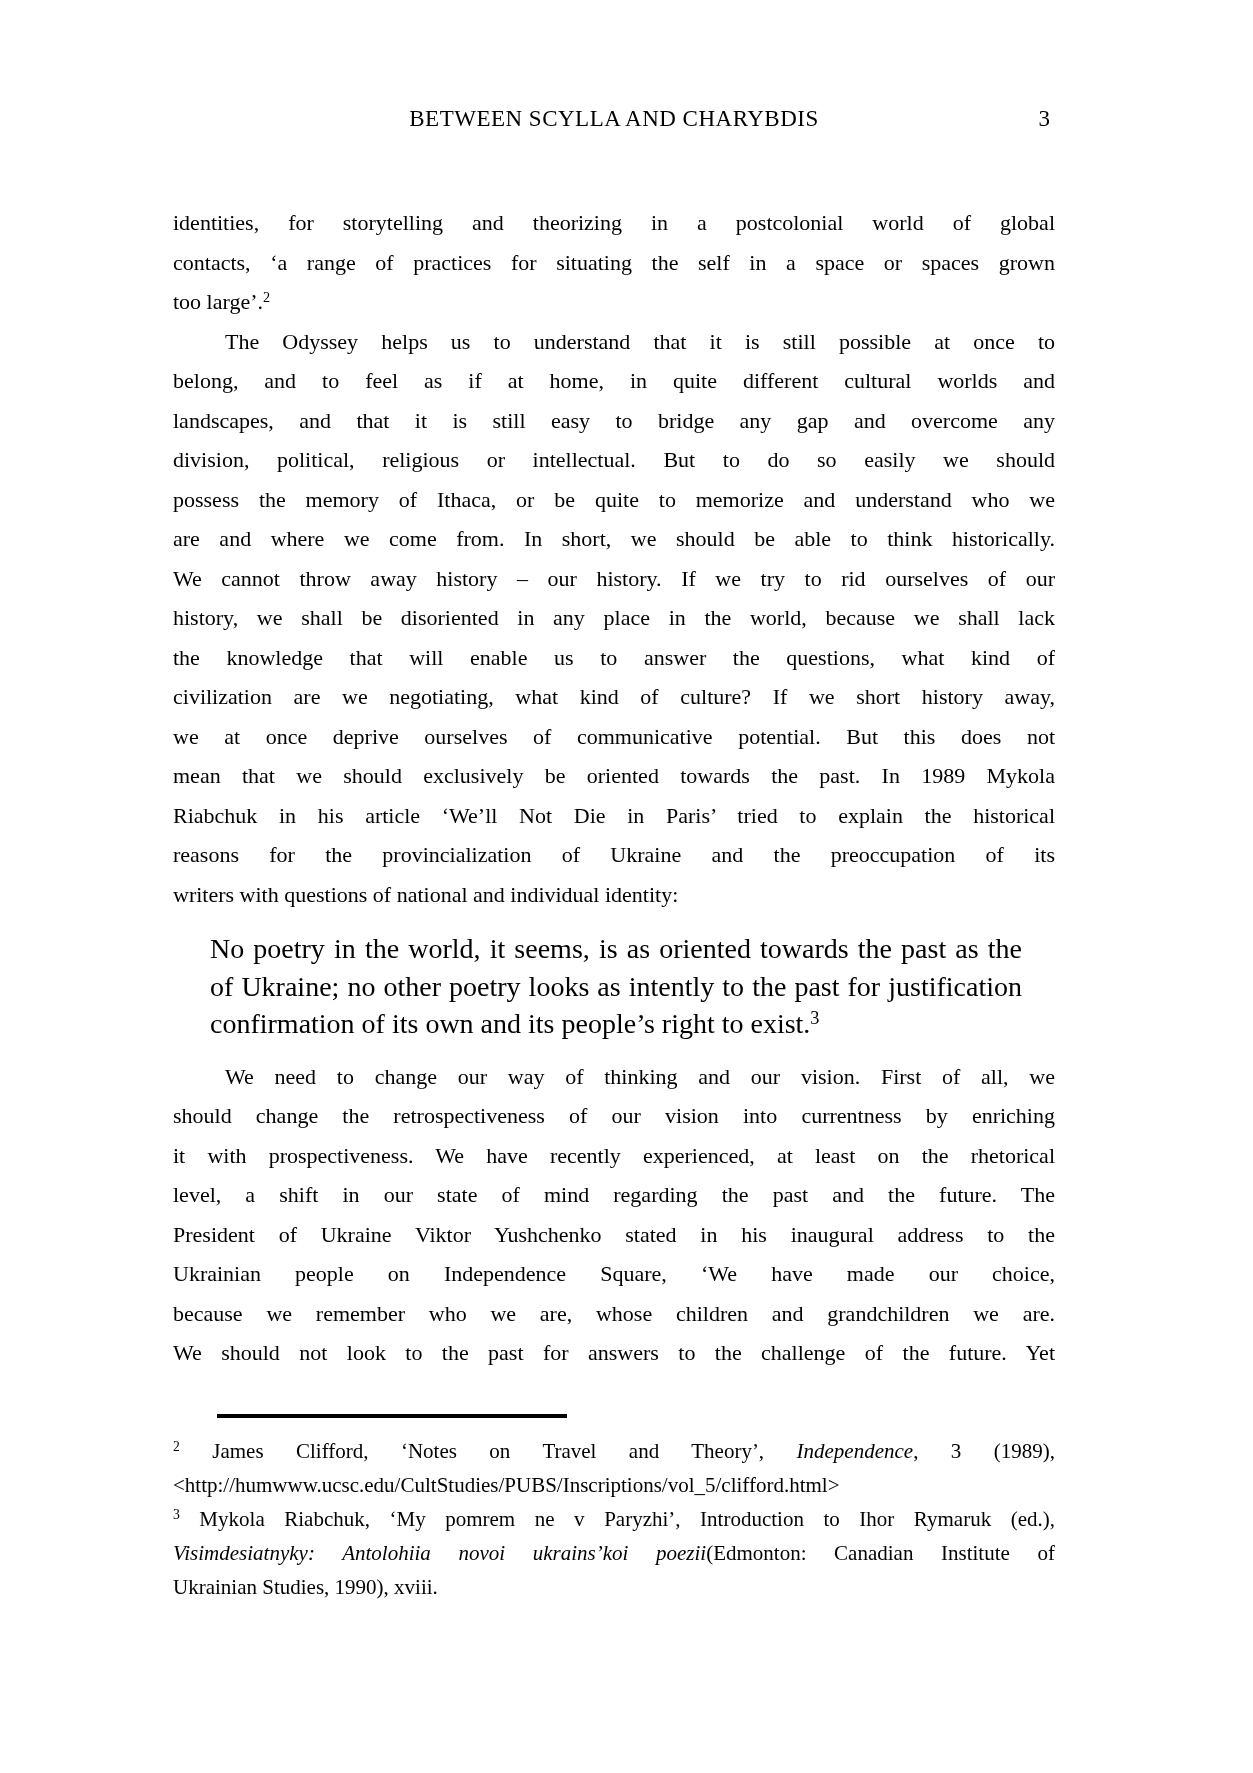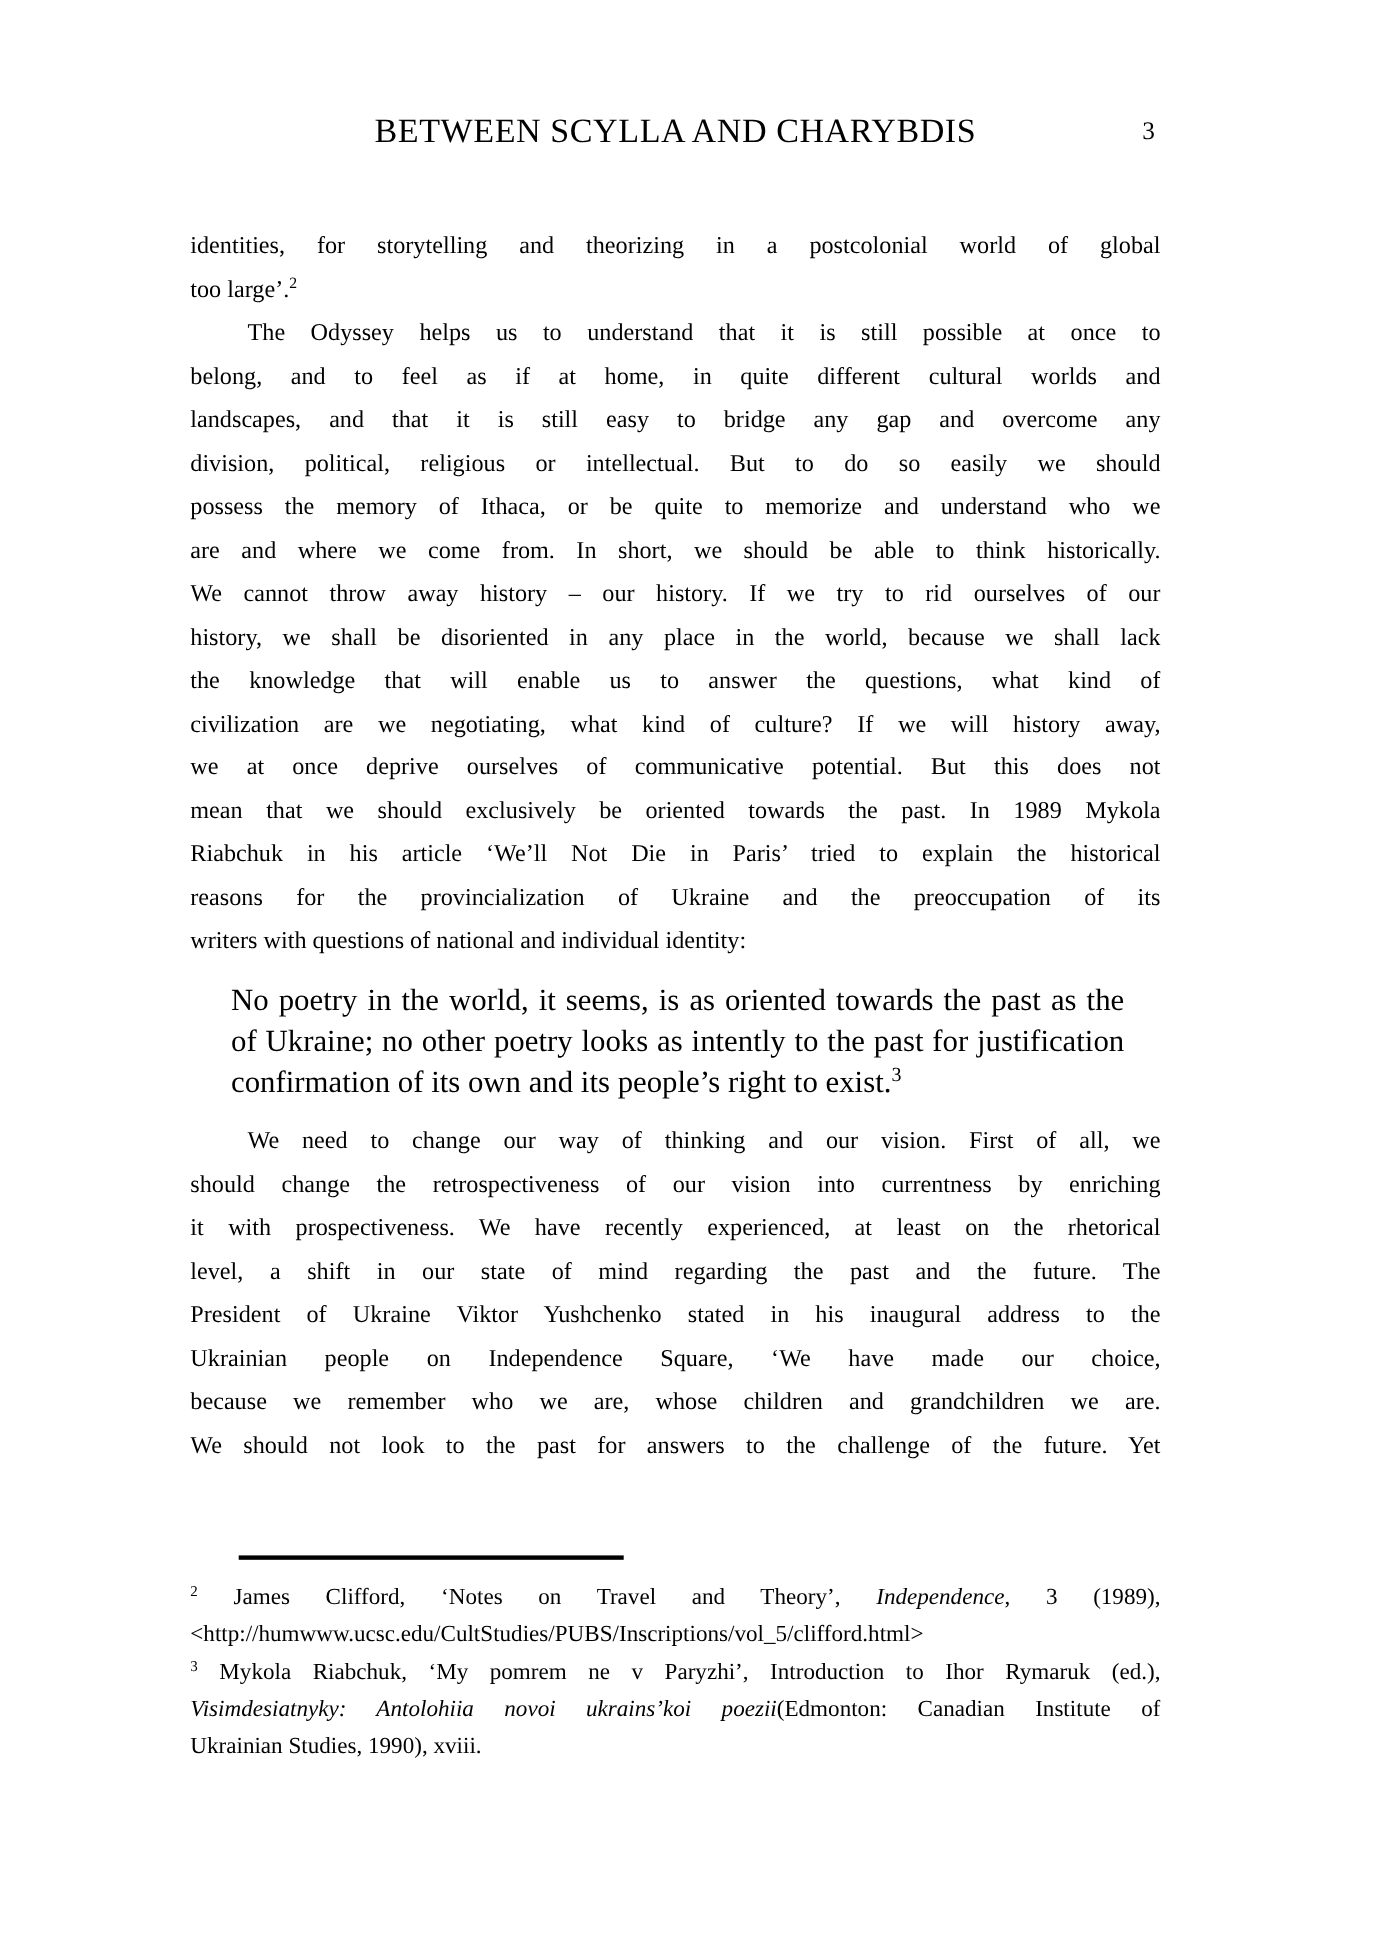--- a/index.html
+++ b/index.html
@@ -22,21 +22,21 @@
   
   .running-head {
     position: absolute;
     top: 104px;
     left: 0;
     width: 100%;
     height: 30px;
   }
   .head-title {
     text-align: center;
-    font-size: 31px;
+    font-size: 23px;
     letter-spacing: 0.5px;
     line-height: 30px;
     white-space: nowrap;
   }
   .head-page {
     position: absolute;
     right: 5px;
     top: 0;
     font-size: 23px;
     line-height: 30px;
@@ -107,33 +107,34 @@
   <div class="content">
 
     <div class="running-head">
       <div class="head-title">BETWEEN SCYLLA AND CHARYBDIS</div>
       <div class="head-page">3</div>
     </div>
 
     <div class="body-text">
         <div class="para body">
           <div class="line"><span>identities, for storytelling and theorizing in a postcolonial world of global</span></div>
+          <div class="line"><span>contacts, ‘a range of practices for situating the self in a space or spaces grown</span></div>
           <div class="line last"><span>too large’.</span><span class="sup">2</span></div>
         </div>
         <div class="para body indent">
           <div class="line"><span>The Odyssey helps us to understand that it is still possible at once to</span></div>
           <div class="line"><span>belong, and to feel as if at home, in quite different cultural worlds and</span></div>
           <div class="line"><span>landscapes, and that it is still easy to bridge any gap and overcome any</span></div>
           <div class="line"><span>division, political, religious or intellectual. But to do so easily we should</span></div>
           <div class="line"><span>possess the memory of Ithaca, or be quite to memorize and understand who we</span></div>
           <div class="line"><span>are and where we come from. In short, we should be able to think historically.</span></div>
           <div class="line"><span>We cannot throw away history – our history. If we try to rid ourselves of our</span></div>
           <div class="line"><span>history, we shall be disoriented in any place in the world, because we shall lack</span></div>
           <div class="line"><span>the knowledge that will enable us to answer the questions, what kind of</span></div>
-          <div class="line"><span>civilization are we negotiating, what kind of culture? If we will history away,</span></div>
+          <div class="line"><span>civilization are we negotiating, what kind of culture? If we short history away,</span></div>
           <div class="line"><span>we at once deprive ourselves of communicative potential. But this does not</span></div>
           <div class="line"><span>mean that we should exclusively be oriented towards the past. In 1989 Mykola</span></div>
           <div class="line"><span>Riabchuk in his article ‘We’ll Not Die in Paris’ tried to explain the historical</span></div>
           <div class="line"><span>reasons for the provincialization of Ukraine and the preoccupation of its</span></div>
           <div class="line last"><span>writers with questions of national and individual identity:</span></div>
         </div>
         <div class="para quote">
           <div class="line"><span>No poetry in the world, it seems, is as oriented towards the past as the poetry</span></div>
           <div class="line"><span>of Ukraine; no other poetry looks as intently to the past for justification and</span></div>
           <div class="line last"><span>confirmation of its own and its people’s right to exist.</span><span class="sup">3</span></div>

